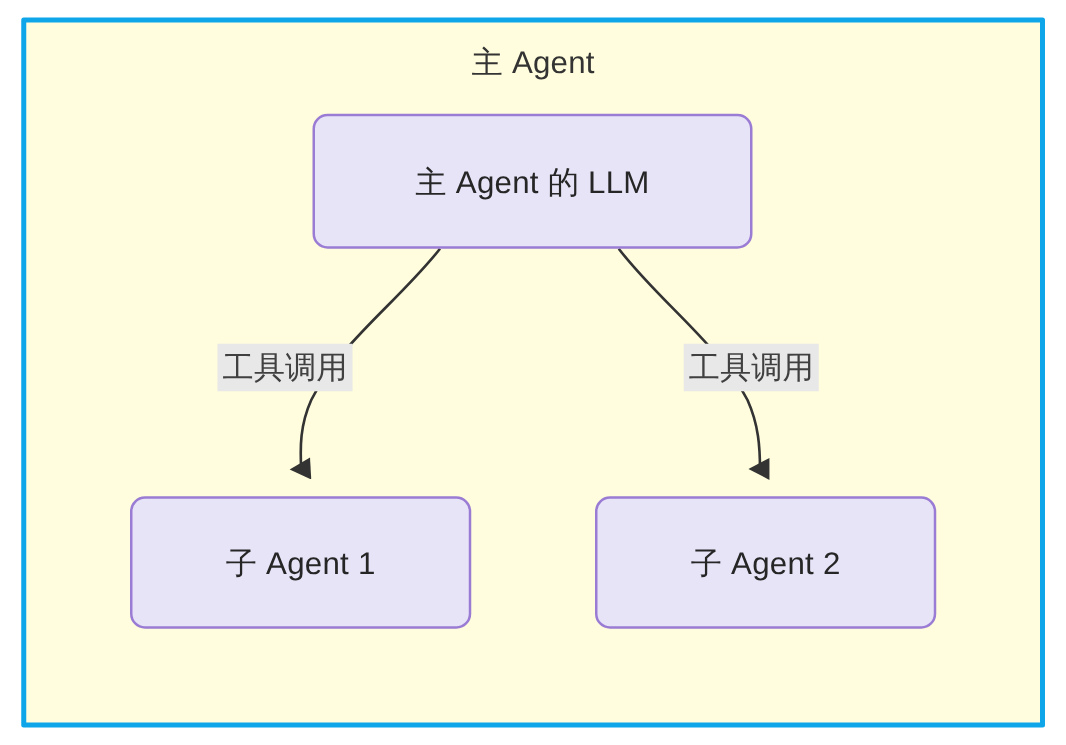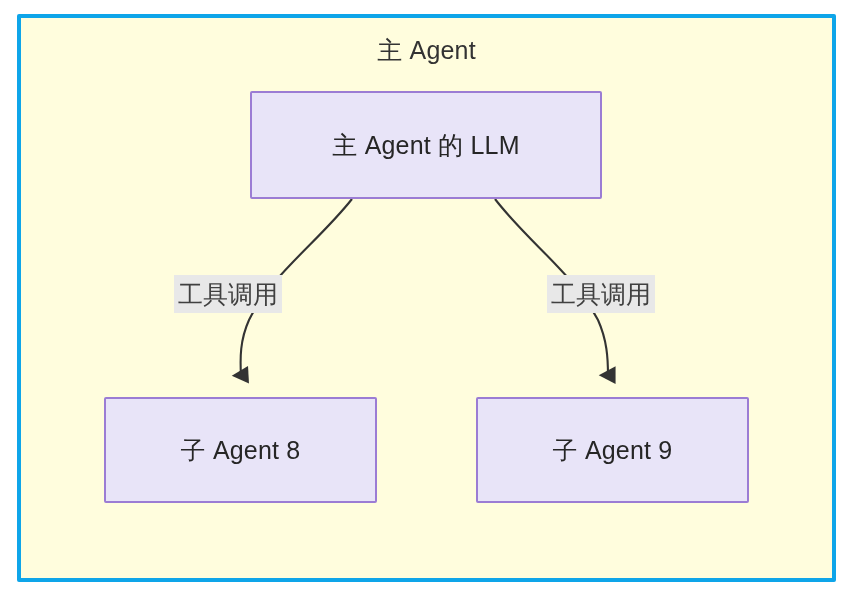--- a/index.html
+++ b/index.html
@@ -51,21 +51,21 @@
     width: 853px;
     height: 596px;
     pointer-events: none;
   }
   
   .node {
     position: absolute;
     box-sizing: border-box;
     background: #e8e4f8;
     border: 2px solid #9b7cd4;
-    border-radius: 2px;
+    border-radius: 12px;
     display: flex;
     align-items: center;
     justify-content: center;
     color: #262626;
     font-size: 25px;
     letter-spacing: 0.2px;
     white-space: nowrap;
   }
   #node-llm {
     left: 250px;
@@ -126,24 +126,24 @@
     <path d="M 352 199 C 318 242 272 274 249 320 C 240 340 240 358 241 376" fill="none" stroke="#333333" stroke-width="2.1" marker-end="url(#arrowhead)"></path>
 
     <path d="M 495 199 C 528 242 574 274 598 320 C 607 340 608 358 608 376" fill="none" stroke="#333333" stroke-width="2.1" marker-end="url(#arrowhead)"></path>
   </svg>
 
   <div class="node" id="node-llm">
     <span>主 Agent 的 LLM</span>
   </div>
 
   <div class="node" id="node-child1">
-    <span>子 Agent 8</span>
+    <span>子 Agent 1</span>
   </div>
 
   <div class="node" id="node-child2">
-    <span>子 Agent 9</span>
+    <span>子 Agent 2</span>
   </div>
 
   <div class="edge-label" id="edge-label-left">工具调用</div>
 
   <div class="edge-label" id="edge-label-right">工具调用</div>
 
 </div>
 
 </body></html>

